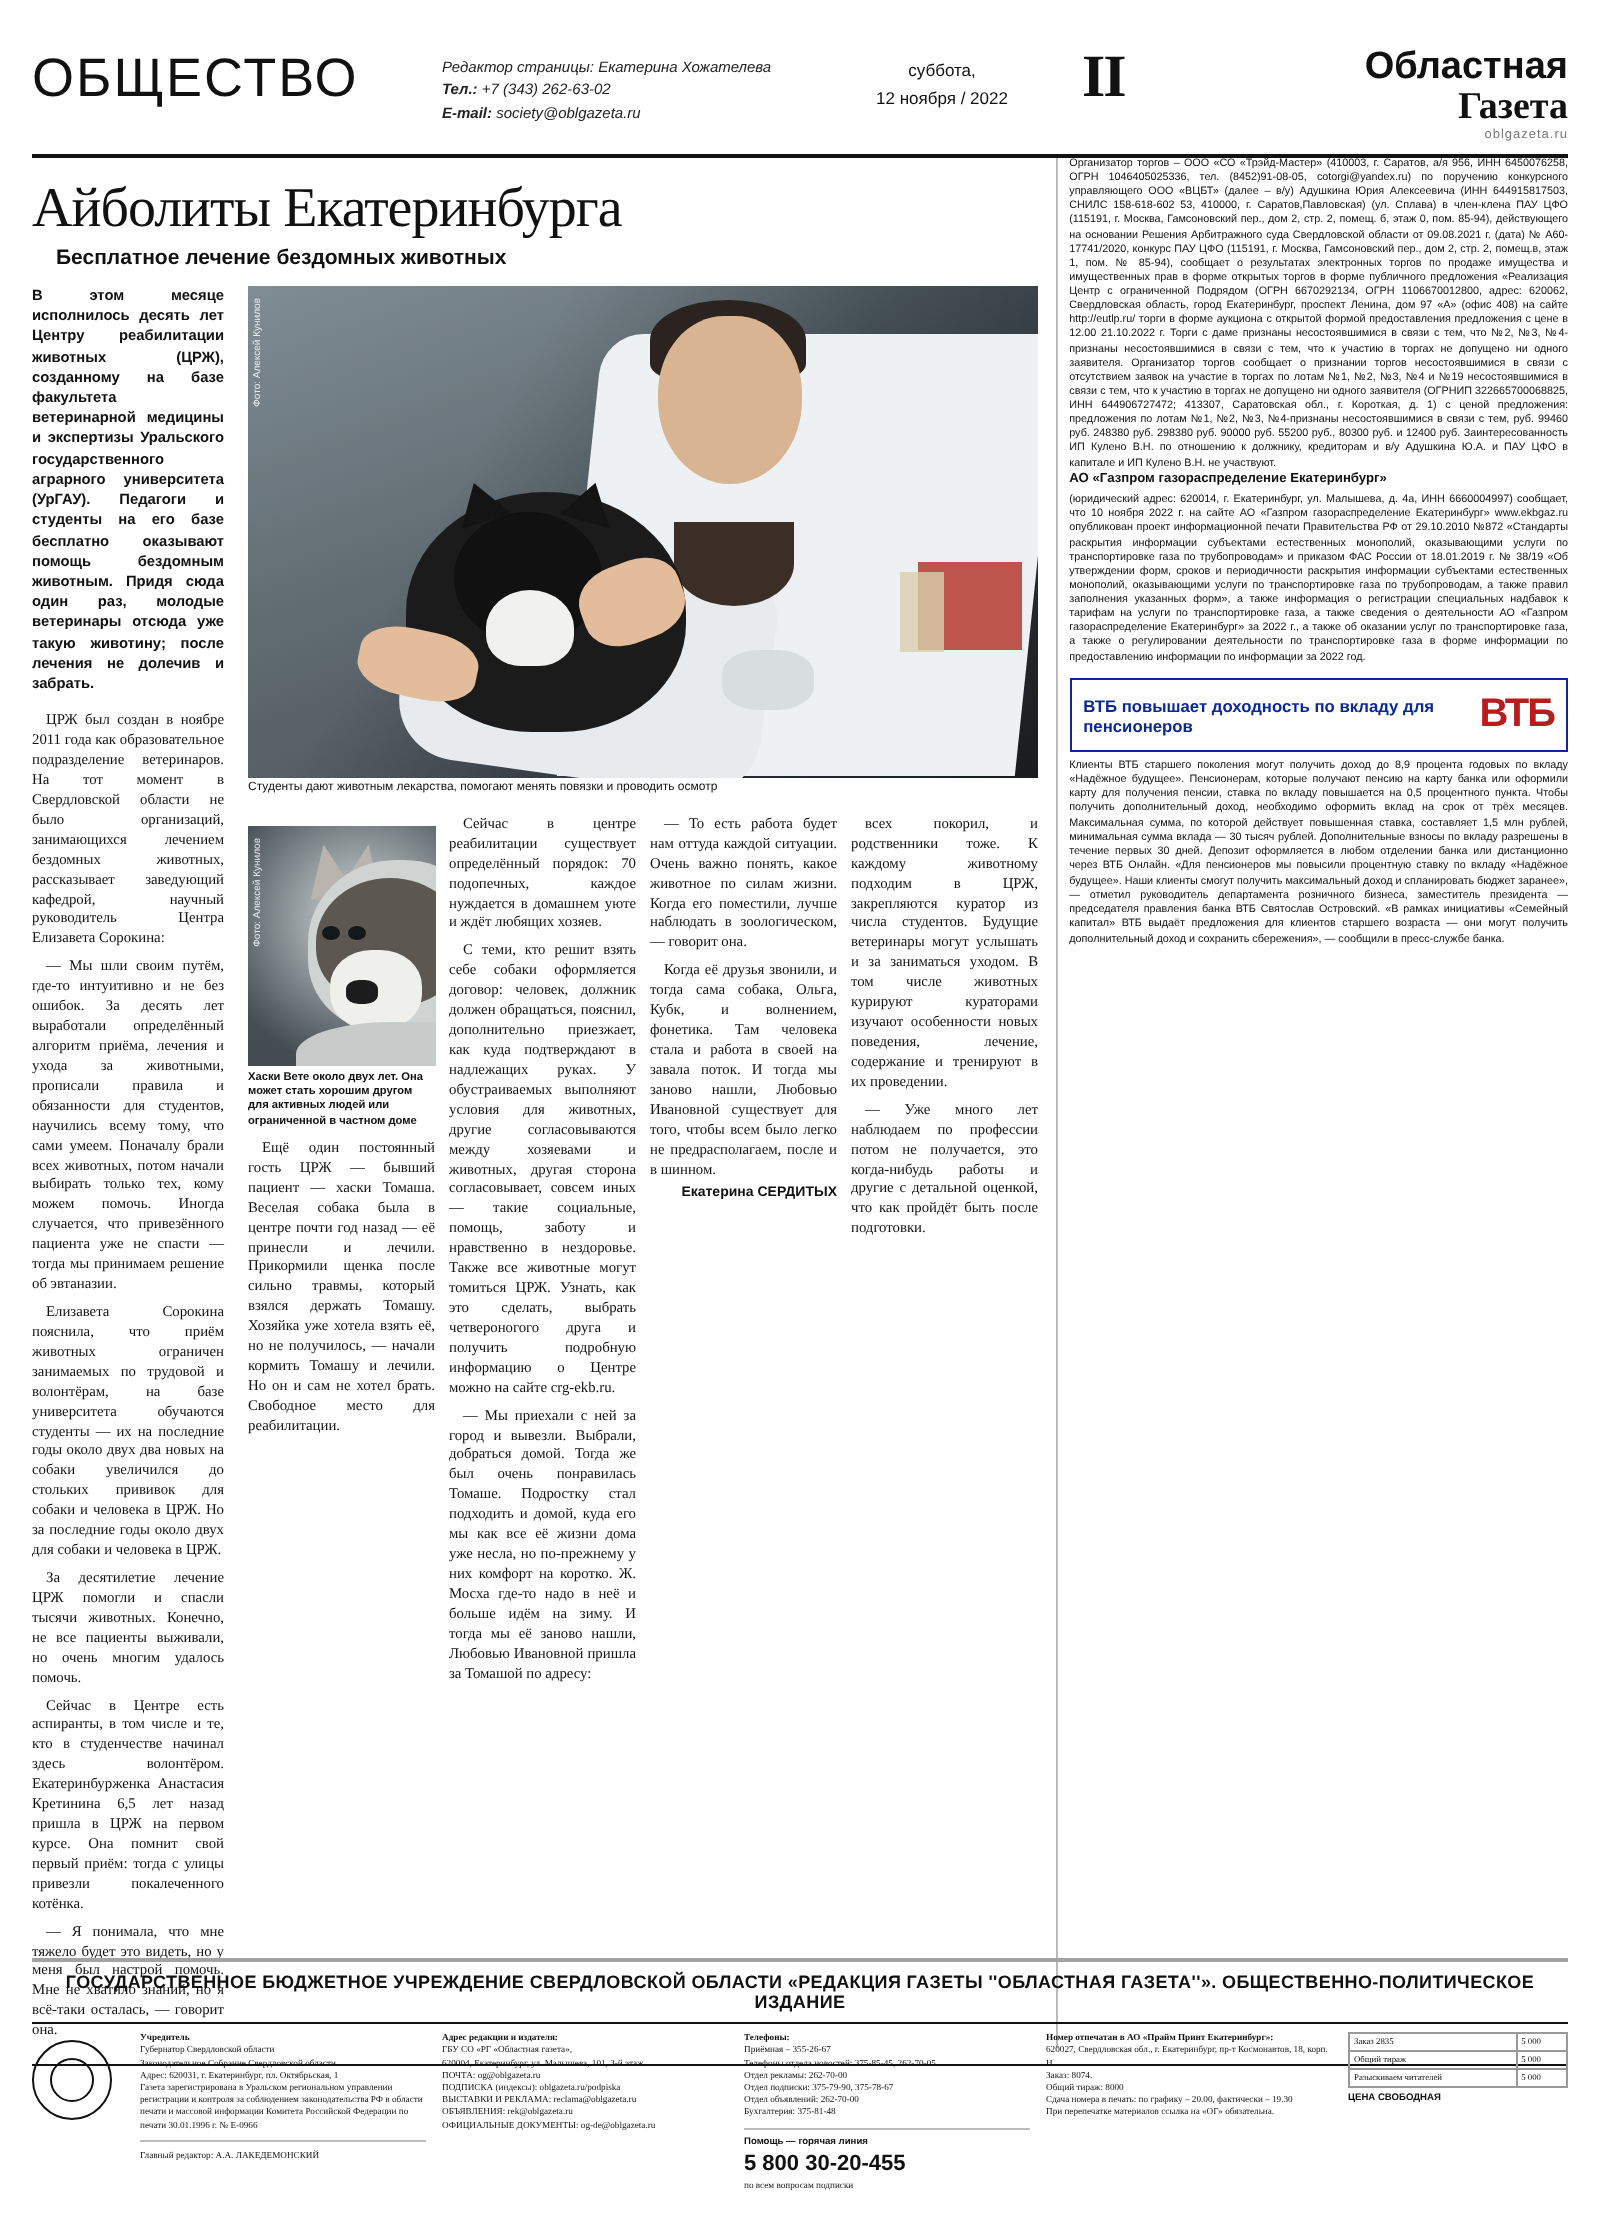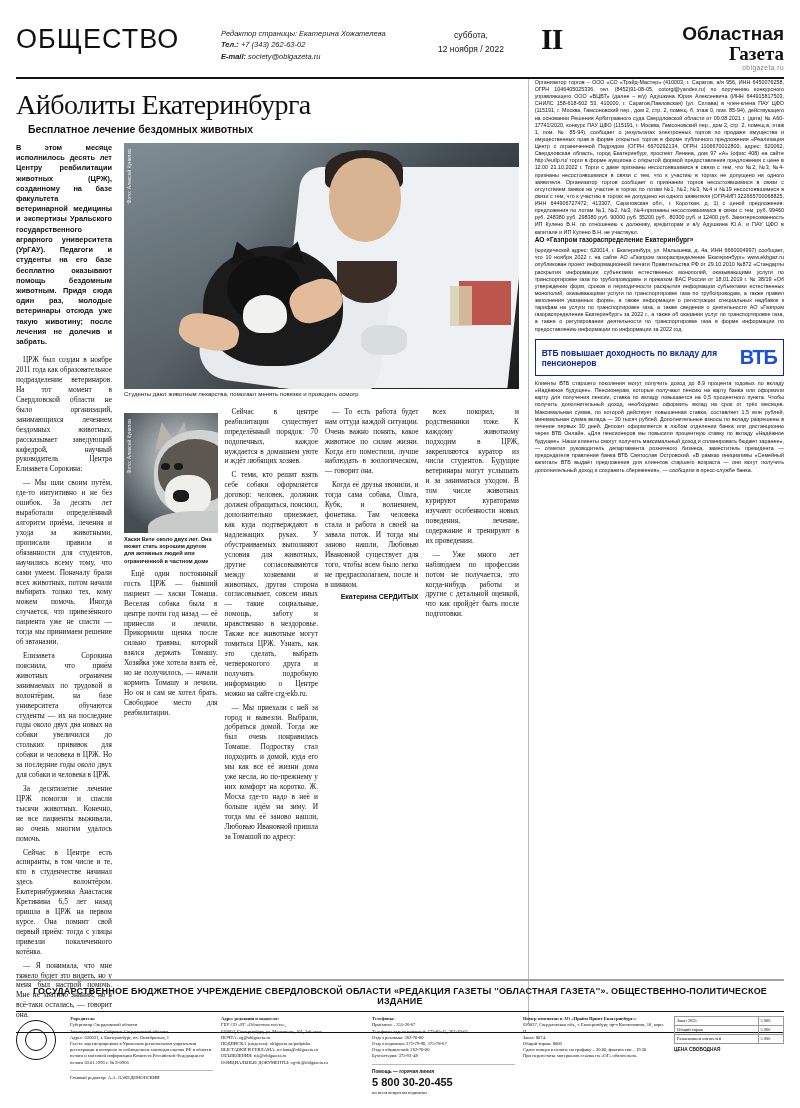--- a/index.html
+++ b/index.html
@@ -87,21 +87,21 @@
   .mid-cols { display:flex; gap:7px; margin-top:6px; }
   .mid-cols .c { width:calc((395px - 21px)/4); }
   .byline { font-family:"Liberation Sans", sans-serif; font-size:7px; font-weight:700; text-align:right; margin-top:4px;}
 
   
   .tender { font-family:"Liberation Sans", sans-serif; font-size:5.4px; line-height:1.32; text-align:justify; }
   .ad-head { background:#2b2b2b; color:#fff; font-family:"Liberation Sans", sans-serif; font-size:8px; font-weight:700; letter-spacing:2px; text-align:center; padding:3px 0; margin:6px 0 4px; }
   .gazprom-title { font-family:"Liberation Sans", sans-serif; font-size:6.6px; font-weight:700; line-height:1.3; margin-bottom:3px;}
   .vtb-box { border:1px solid #0a2896; margin-top:6px; padding:6px; display:flex; align-items:flex-end; gap:22px; }
   .vtb-text { font-family:"Liberation Sans", sans-serif; font-size:8.4px; font-weight:700; color:#0a2896; line-height:1.25; }
-  .vtb-logo { margin-left:auto; font-family:"Liberation Sans", sans-serif; font-weight:700; font-size:20px; color:#1d4ed8; letter-spacing:-1px; }
+  .vtb-logo { margin-left:auto; font-family:"Liberation Sans", sans-serif; font-weight:700; font-size:20px; color:#b91c1c; letter-spacing:-1px; }
   .vtb-body { font-family:"Liberation Sans", sans-serif; font-size:5.4px; line-height:1.34; text-align:justify; margin-top:4px; column-count:1;}
 
   
   .notice-wrap { margin-top:8px; border-top:1px solid #111; padding-top:5px; display:flex; gap:8px; }
 
   
   .footer-band { position:absolute; left:16px; right:16px; bottom:12px; }
   .footer-title { border-top:2px solid #a3a3a3; border-bottom:1px solid #111; font-family:"Liberation Sans", sans-serif; font-weight:700; font-size:9px; text-align:center; padding:5px 0; letter-spacing:.2px;}
   .footer-grid { display:flex; gap:8px; padding-top:4px; font-size:4.6px; line-height:1.35;}
   .footer-grid .fc { flex:1; }

